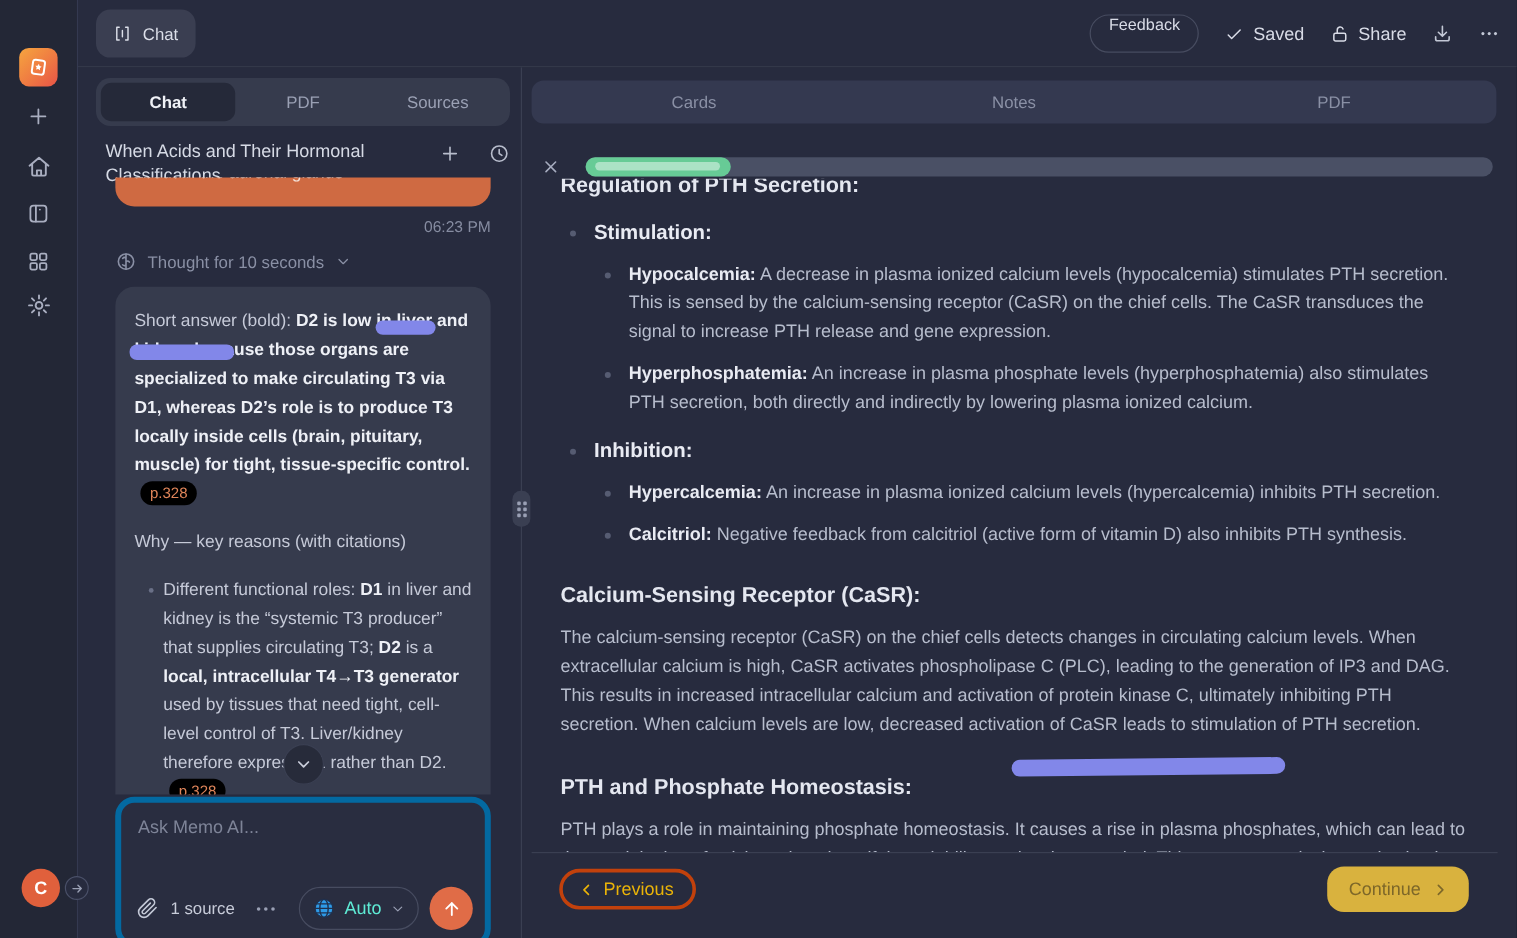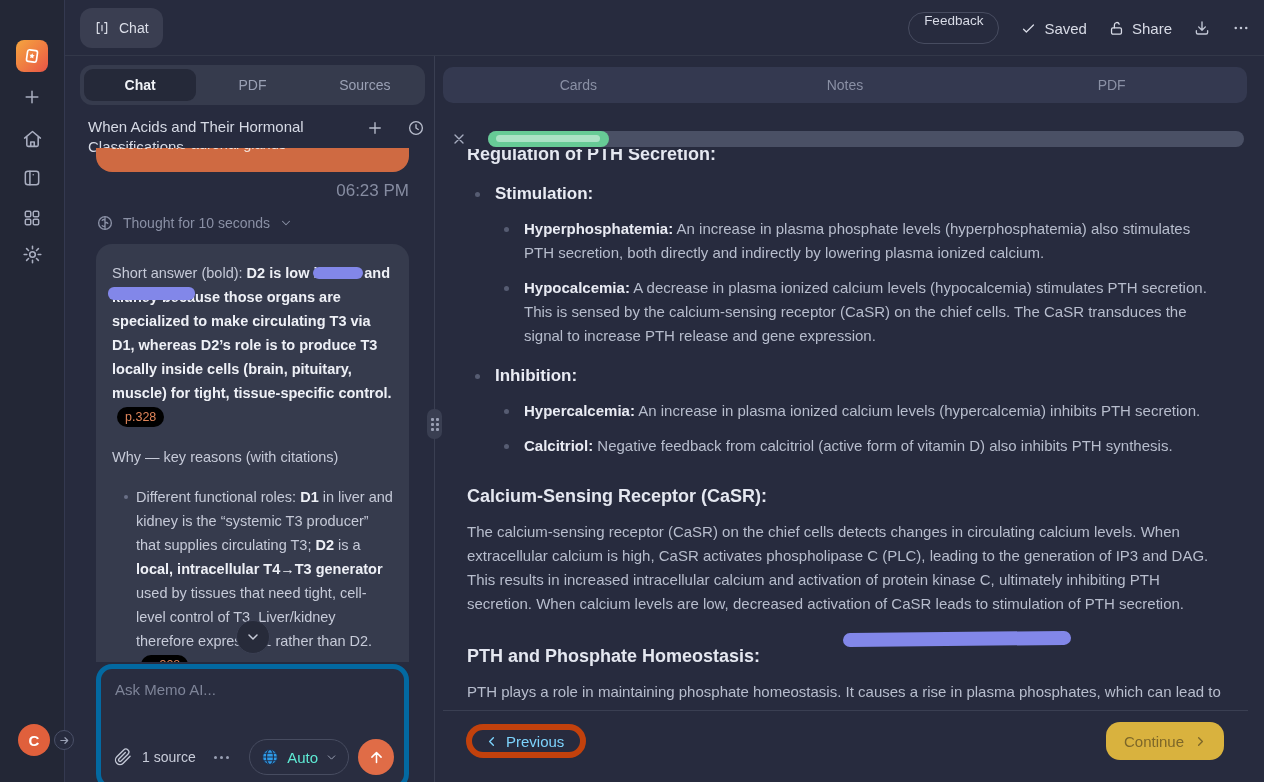--- a/index.html
+++ b/index.html
@@ -54,21 +54,21 @@
   .doc-title-row { margin-top:12px; display:flex; align-items:flex-start; }
   .doc-title { width:252px; margin-left:8px; font-size:15px; line-height:20px; color:#d6dae5; }
   .doc-title-icons { margin-left:auto; display:flex; gap:23px; padding-top:2px; color:#b8bdcc; }
   .doc-title-icons > div { cursor:pointer; }
 
   .messages { position:absolute; left:16px; top:84px; width:313px; height:514px; overflow:hidden; }
   .user-bubble {
     margin-top:-28px; height:52px; border-radius:16px; background:#cf6a42; position:relative; overflow:hidden;
   }
   .user-bubble-text { position:absolute; left:15px; top:16px; font-size:14.5px; color:#f3e0d7; white-space:nowrap; }
-  .timestamp { margin-top:9px; text-align:right; font-size:17px; color:#868ca1; }
+  .timestamp { margin-top:9px; text-align:right; font-size:13px; color:#868ca1; }
   .thought-row { margin-top:13px; display:flex; align-items:center; gap:9px; color:#8a90a5; font-size:14px; cursor:pointer; }
   .assistant-bubble {
     margin-top:12px; background:#363b4d; border-radius:16px; padding:17px 16px; font-size:14.5px; line-height:24px; color:#c6cad8;
   }
   .assistant-bubble b { font-weight:700; color:#eef0f6; }
   .cite-badge {
     display:inline-block; padding:0 8px; border-radius:10px; background:#000000; color:#e0855a;
     font-size:12.5px; line-height:20px; margin-left:5px; vertical-align:1px; cursor:pointer;
   }
   .why-line { margin-top:16px; }
@@ -141,22 +141,22 @@
 
   
   .marker { position:absolute; background:#8287e9; border-radius:8px; z-index:9; }
   .marker-a { left:313px; top:267px; width:50px; height:12px; border-radius:6px; }
   .marker-b { left:108px; top:287px; width:87px; height:13px; border-radius:6px; }
   .marker-c { left:843px; top:632px; width:228px; height:14px; transform:rotate(-.6deg); }
 
   
   .main-footer-line { position:absolute; left:443px; top:710px; width:805px; height:1px; background:#3a3f52; }
   .prev-btn {
-    position:absolute; left:466px; top:724px; height:34px; padding:0 16px 0 12px; border:6px solid #c2410c; border-radius:999px;
-    display:flex; align-items:center; gap:7px; color:#7dd3fc; font-size:15px; cursor:pointer; background:transparent;
+    position:absolute; left:466px; top:724px; height:34px; padding:0 16px 0 12px; border:3px solid #c2410c; border-radius:999px;
+    display:flex; align-items:center; gap:7px; color:#eab308; font-size:15px; cursor:pointer; background:transparent;
   }
   .continue-btn {
     position:absolute; left:1106px; top:722px; height:38px; padding:0 16px 0 18px; border-radius:14px; background:#d9b23e;
     display:flex; align-items:center; gap:9px; color:#7d6729; font-size:15px; font-weight:500; cursor:pointer; border:none;
   }
 </style>
 </head>
 <body>
 
 <div id="app">
@@ -380,25 +380,25 @@
 
   <div class="content">
     <h2 class="h1-clip">Regulation of PTH Secretion:</h2>
 
     <div class="grp-title">
       <span class="dot"></span>
         <span>Stimulation:</span>
     </div>
     <div class="sub-item">
       <span class="dot"></span>
+      <span class="txt"><b>Hypocalcemia:</b><span> A decrease in plasma ionized calcium levels (hypocalcemia) stimulates PTH secretion. This is sensed by the calcium-sensing receptor (CaSR) on the chief cells. The CaSR transduces the signal to increase PTH release and gene expression.</span></span>
+    </div>
+    <div class="sub-item">
+      <span class="dot"></span>
       <span class="txt"><b>Hyperphosphatemia:</b><span> An increase in plasma phosphate levels (hyperphosphatemia) also stimulates PTH secretion, both directly and indirectly by lowering plasma ionized calcium.</span></span>
-    </div>
-    <div class="sub-item">
-      <span class="dot"></span>
-      <span class="txt"><b>Hypocalcemia:</b><span> A decrease in plasma ionized calcium levels (hypocalcemia) stimulates PTH secretion. This is sensed by the calcium-sensing receptor (CaSR) on the chief cells. The CaSR transduces the signal to increase PTH release and gene expression.</span></span>
     </div>
 
     <div class="grp-title">
       <span class="dot"></span>
         <span>Inhibition:</span>
     </div>
     <div class="sub-item">
       <span class="dot"></span>
       <span class="txt"><b>Hypercalcemia:</b><span> An increase in plasma ionized calcium levels (hypercalcemia) inhibits PTH secretion.</span></span>
     </div>

